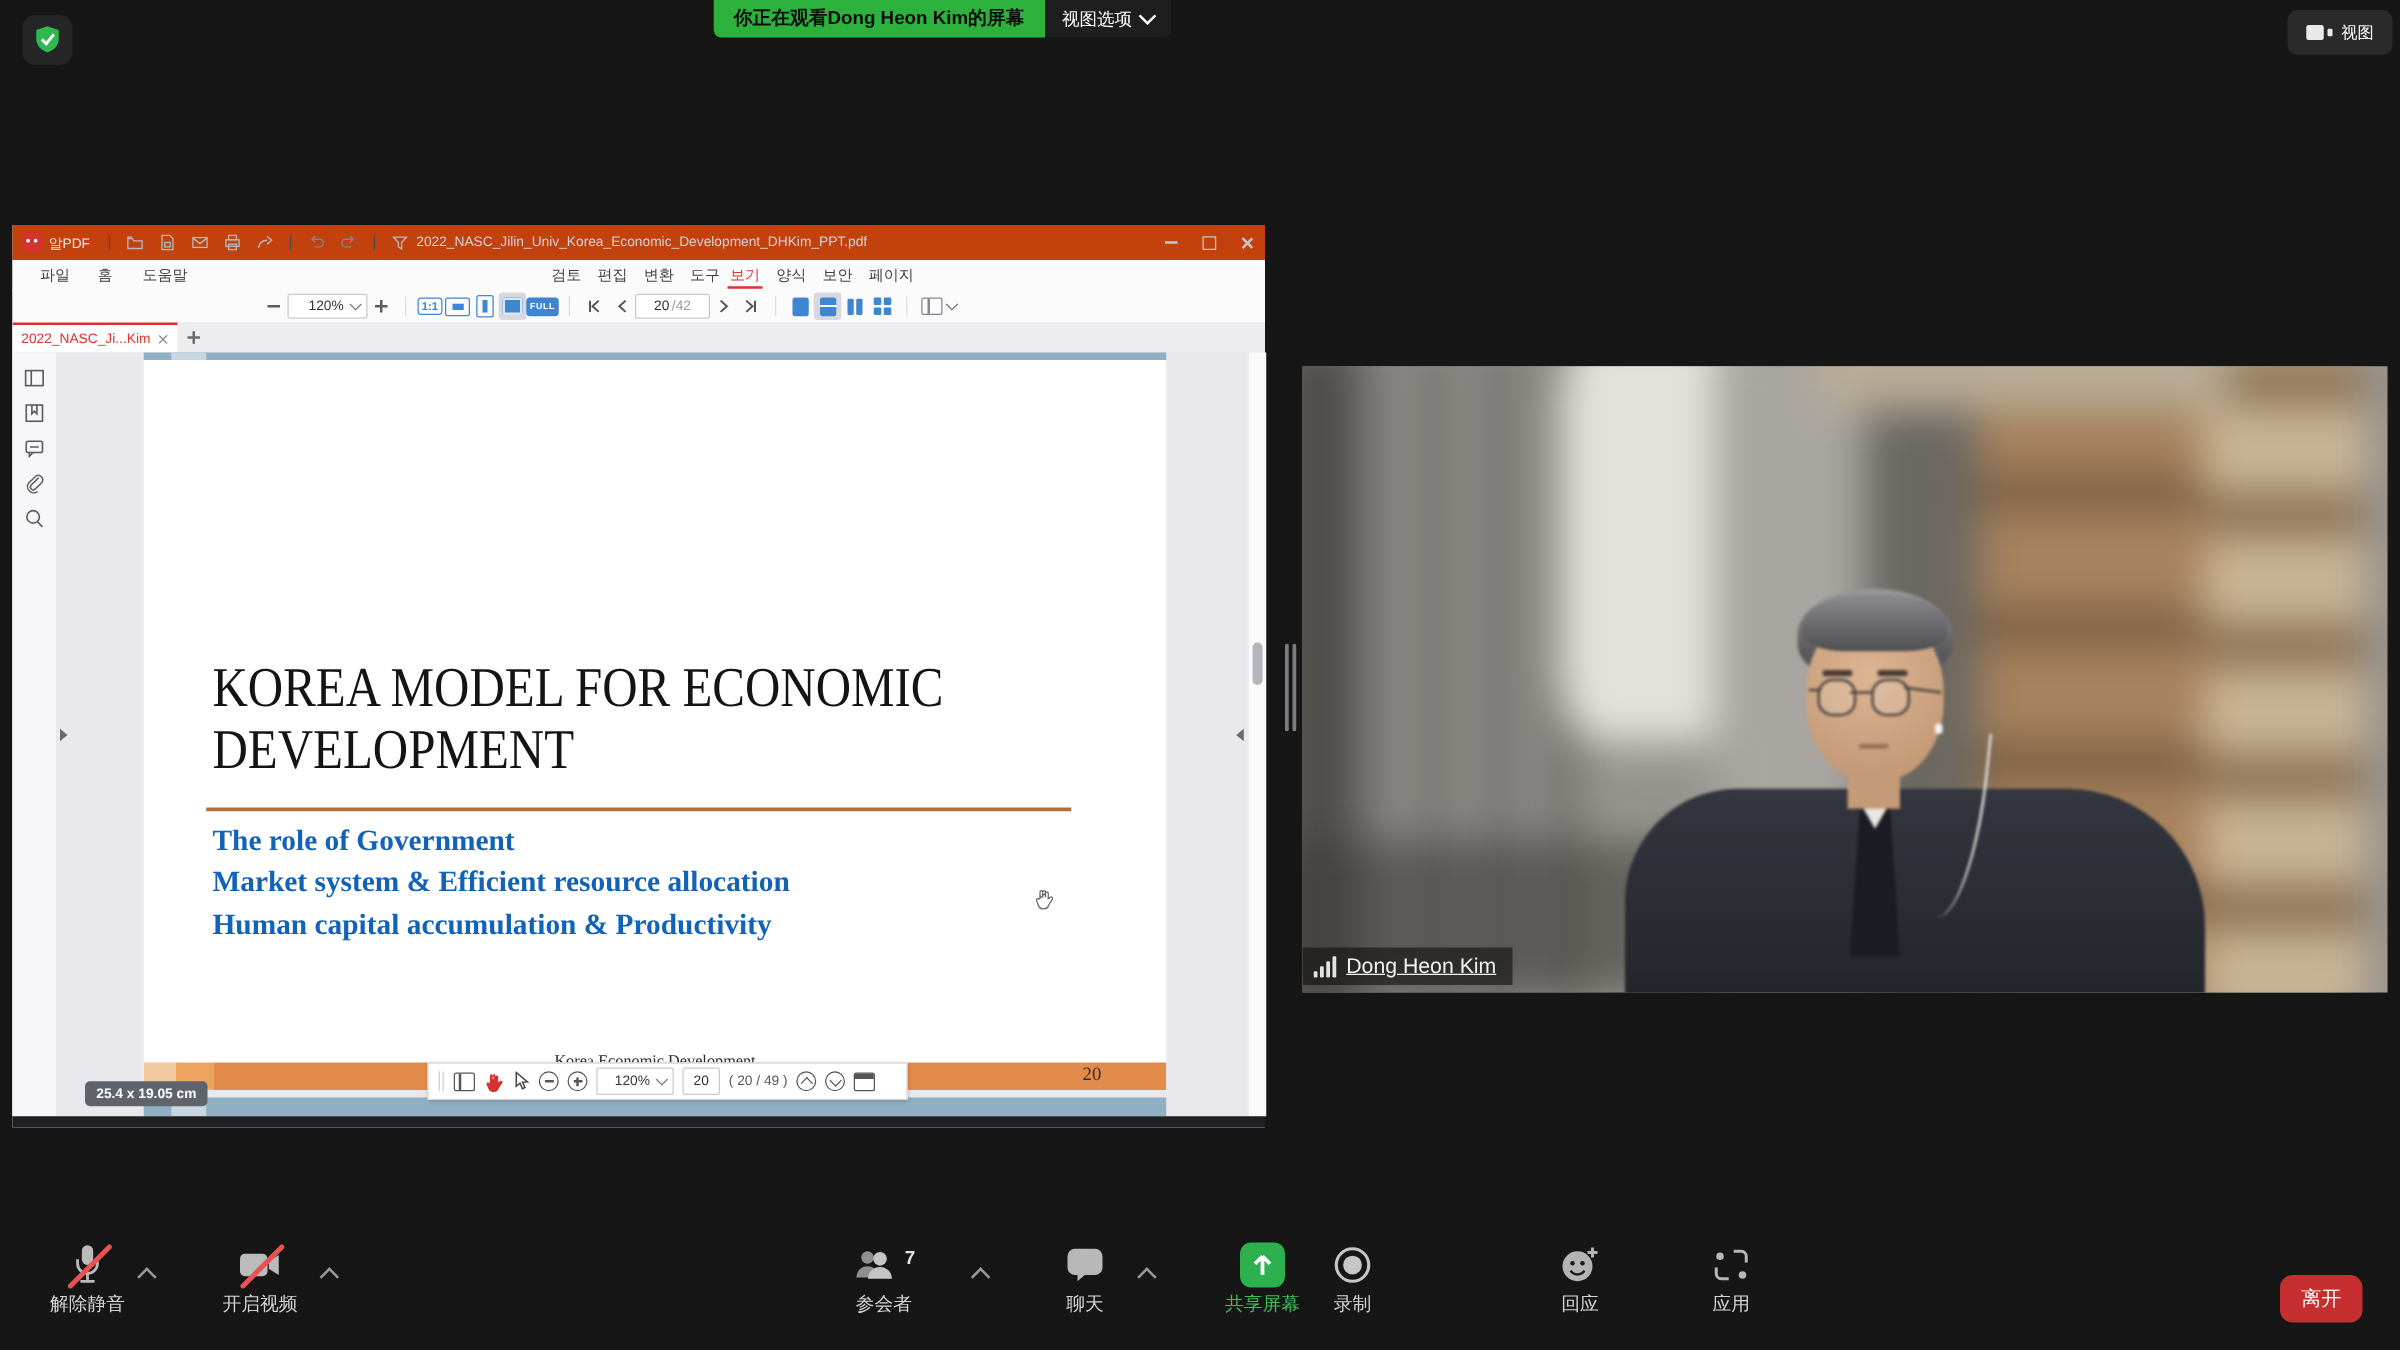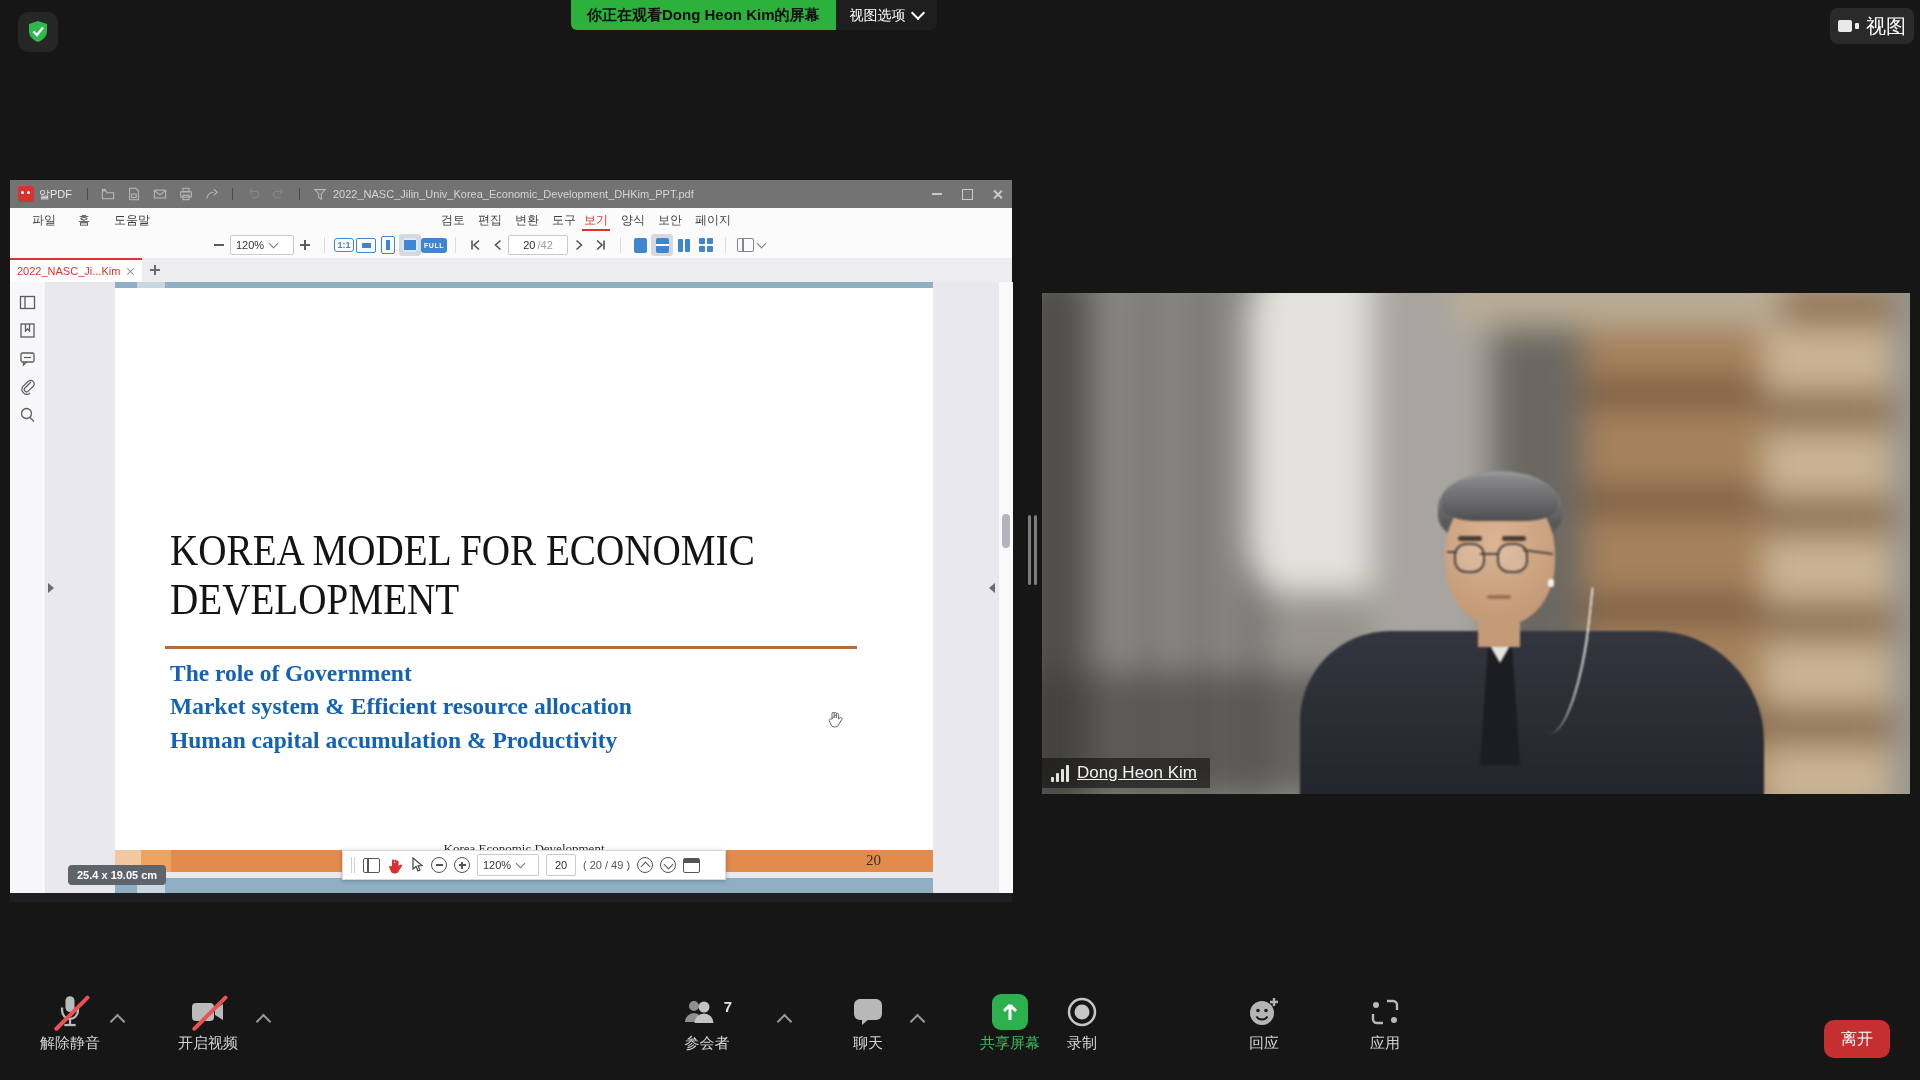--- a/index.html
+++ b/index.html
@@ -8,28 +8,28 @@
   .abs{position:absolute;}
   
   #shield-btn{left:18px;top:12px;width:40px;height:40px;border-radius:10px;background:#262626;
               display:flex;align-items:center;justify-content:center;}
   #share-banner{left:571px;top:0;height:30px;display:flex;}
   #banner-green{background:#2cb23c;color:#0d0d0d;font-size:15px;font-weight:bold;
                 line-height:30px;padding:0 16px;border-radius:0 0 0 6px;}
   #view-options{background:#1e1e1e;color:#fff;font-size:14px;line-height:30px;padding:0 14px;
                 border-radius:0 0 6px 0;display:flex;align-items:center;gap:7px;}
   #view-btn{left:1830px;top:8px;width:84px;height:36px;background:#2a2a2a;border-radius:8px;
-            color:#fff;font-size:20px;display:flex;align-items:center;justify-content:center;gap:7px;}
+            color:#fff;font-size:13px;display:flex;align-items:center;justify-content:center;gap:7px;}
   .vb-rect{width:14px;height:12px;background:#e9e9e9;border-radius:2px;}
   .vb-dot{width:4px;height:6px;background:#e9e9e9;border-radius:1px;margin-left:-4px;}
   .caret-dn{width:8px;height:8px;border-left:2px solid #fff;border-bottom:2px solid #fff;
             transform:rotate(-45deg);margin-top:-4px;}
   
   #pdf-window{left:10px;top:180px;width:1002px;height:722px;background:#fff;}
-  #titlebar{left:0;top:0;width:100%;height:28px;background:#737373;display:flex;align-items:center;
+  #titlebar{left:0;top:0;width:100%;height:28px;background:#c2410c;display:flex;align-items:center;
             padding:0 0 0 8px;box-sizing:border-box;color:#c7c7cc;font-size:11px;}
   .app-ic{width:16px;height:16px;background:#d5342e;border-radius:3px;margin-right:5px;position:relative;}
   .app-ic i{position:absolute;width:3px;height:3px;background:#fff;border-radius:50%;top:5px;}
   .app-name{color:#e8e8ea;font-size:11px;margin-right:8px;}
   .tsep{width:1px;height:12px;background:#4a4a52;margin:0 7px;}
   .ti{width:14px;height:14px;margin:0 6px;flex:none;}
   .tb-title{flex:1;color:#d4d4d9;font-size:11px;white-space:nowrap;overflow:hidden;}
   .wc{width:30px;height:28px;display:flex;align-items:center;justify-content:center;}
   .wc-min{width:10px;height:1.5px;background:#c9c9cd;}
   .wc-max{width:9px;height:9px;border:1.2px solid #c9c9cd;}
@@ -44,21 +44,21 @@
               display:flex;align-items:center;}
   .vsep{width:1px;height:16px;background:#dcdce2;margin:0 8px;flex:none;}
   .tbtn{height:22px;min-width:22px;display:flex;align-items:center;justify-content:center;flex:none;border-radius:3px;}
   .tbtn.sel{background:#d8d8e0;}
   .minus-g{width:10px;height:2px;background:#5a5a60;}
   .plus-g{position:relative;width:10px;height:10px;}
   .plus-g i{position:absolute;background:#5a5a60;}
   .plus-g i:first-child{left:4px;top:0;width:2px;height:10px;}
   .plus-g i:last-child{left:0;top:4px;width:10px;height:2px;}
   .selbox{height:18px;border:1px solid #c9c9d0;border-radius:2px;background:#fff;display:flex;
-          align-items:center;font-size:11px;color:#333;padding:0 5px;gap:6px;flex:none;}
+          align-items:center;font-size:11px;color:#333;padding:0 5px;gap:6px;flex:none;justify-content:flex-end;}
   .mini-caret{width:6px;height:6px;border-left:1.5px solid #777;border-bottom:1.5px solid #777;
               transform:rotate(-45deg);margin-top:-3px;}
   .b11{font-size:9px;font-weight:bold;color:#3f86d2;border:1.5px solid #3f86d2;border-radius:3px;padding:1px 2px;}
   .bfw{width:18px;height:13px;border:1.5px solid #3f86d2;border-radius:2px;display:flex;align-items:center;justify-content:center;}
   .bfw i{width:9px;height:5px;background:#3f86d2;}
   .bfh{width:12px;height:16px;border:1.5px solid #3f86d2;border-radius:2px;display:flex;align-items:center;justify-content:center;}
   .bfh i{width:4px;height:10px;background:#3f86d2;}
   .bfp{width:16px;height:14px;background:#3f86d2;border-radius:2px;box-shadow:inset 0 0 0 2px #dce9f8;}
   .bfull{width:26px;height:15px;background:#3f86d2;border-radius:3px;color:#fff;font-size:7px;
          font-weight:bold;display:flex;align-items:center;justify-content:center;letter-spacing:.5px;}

